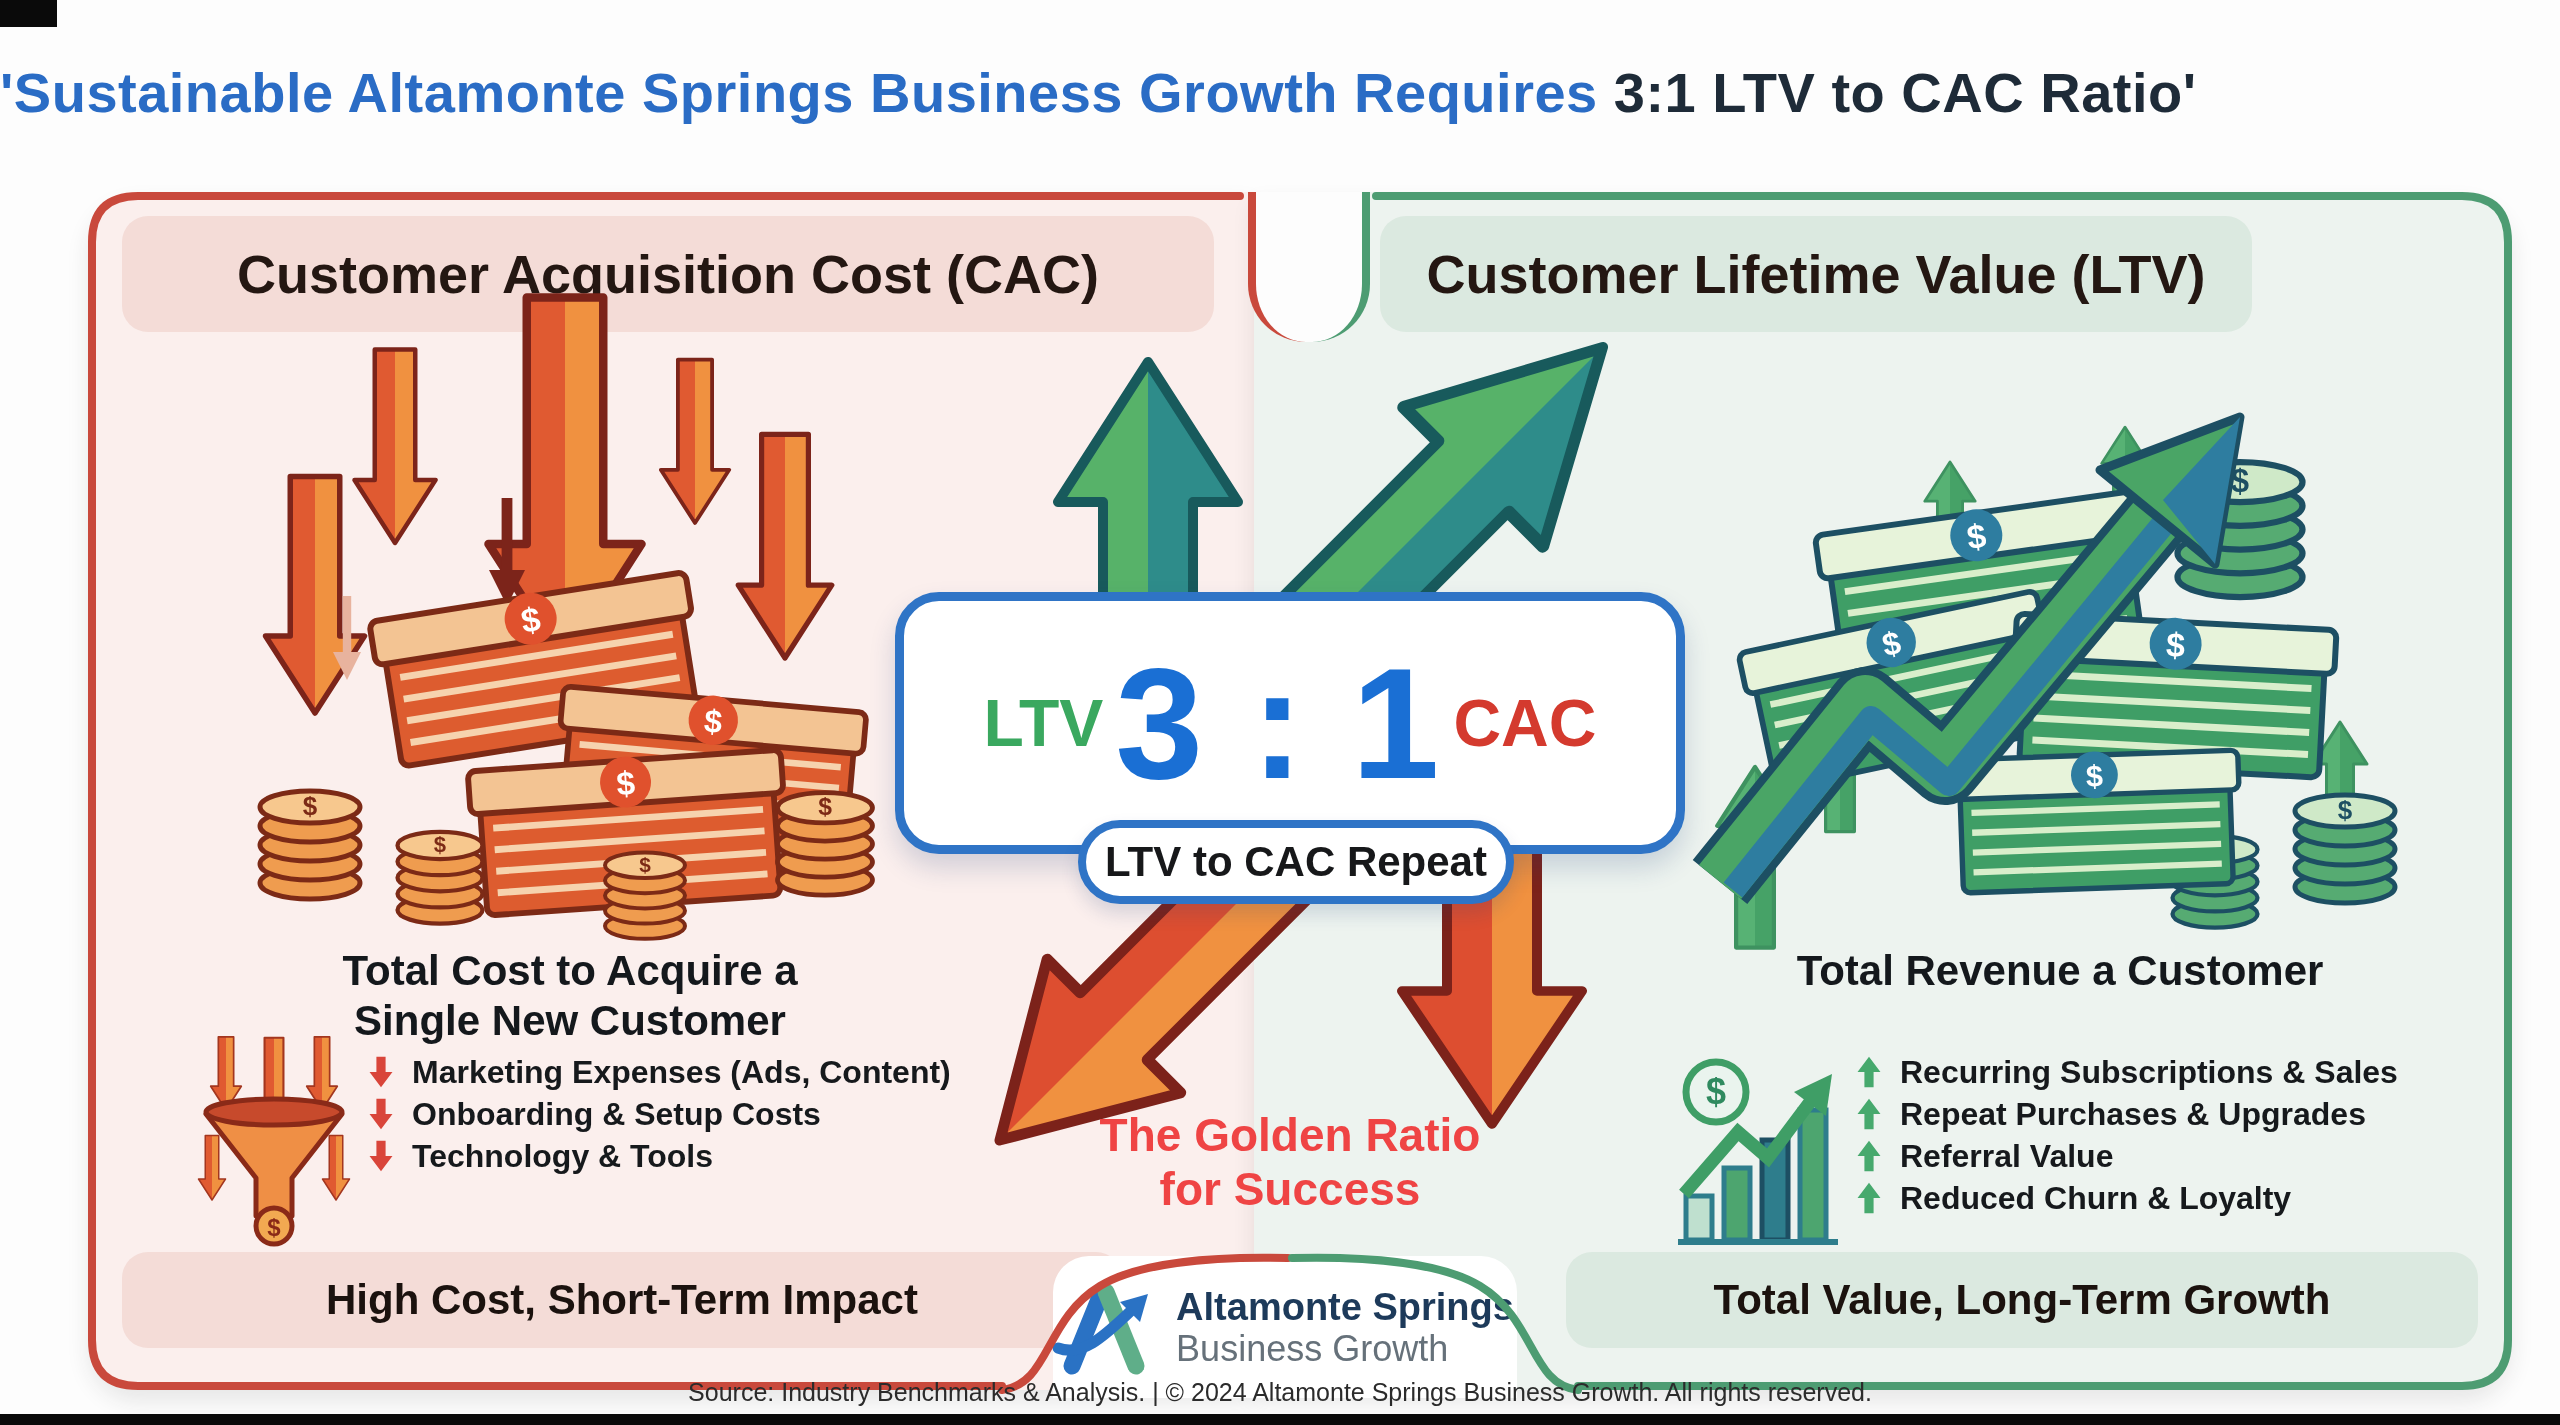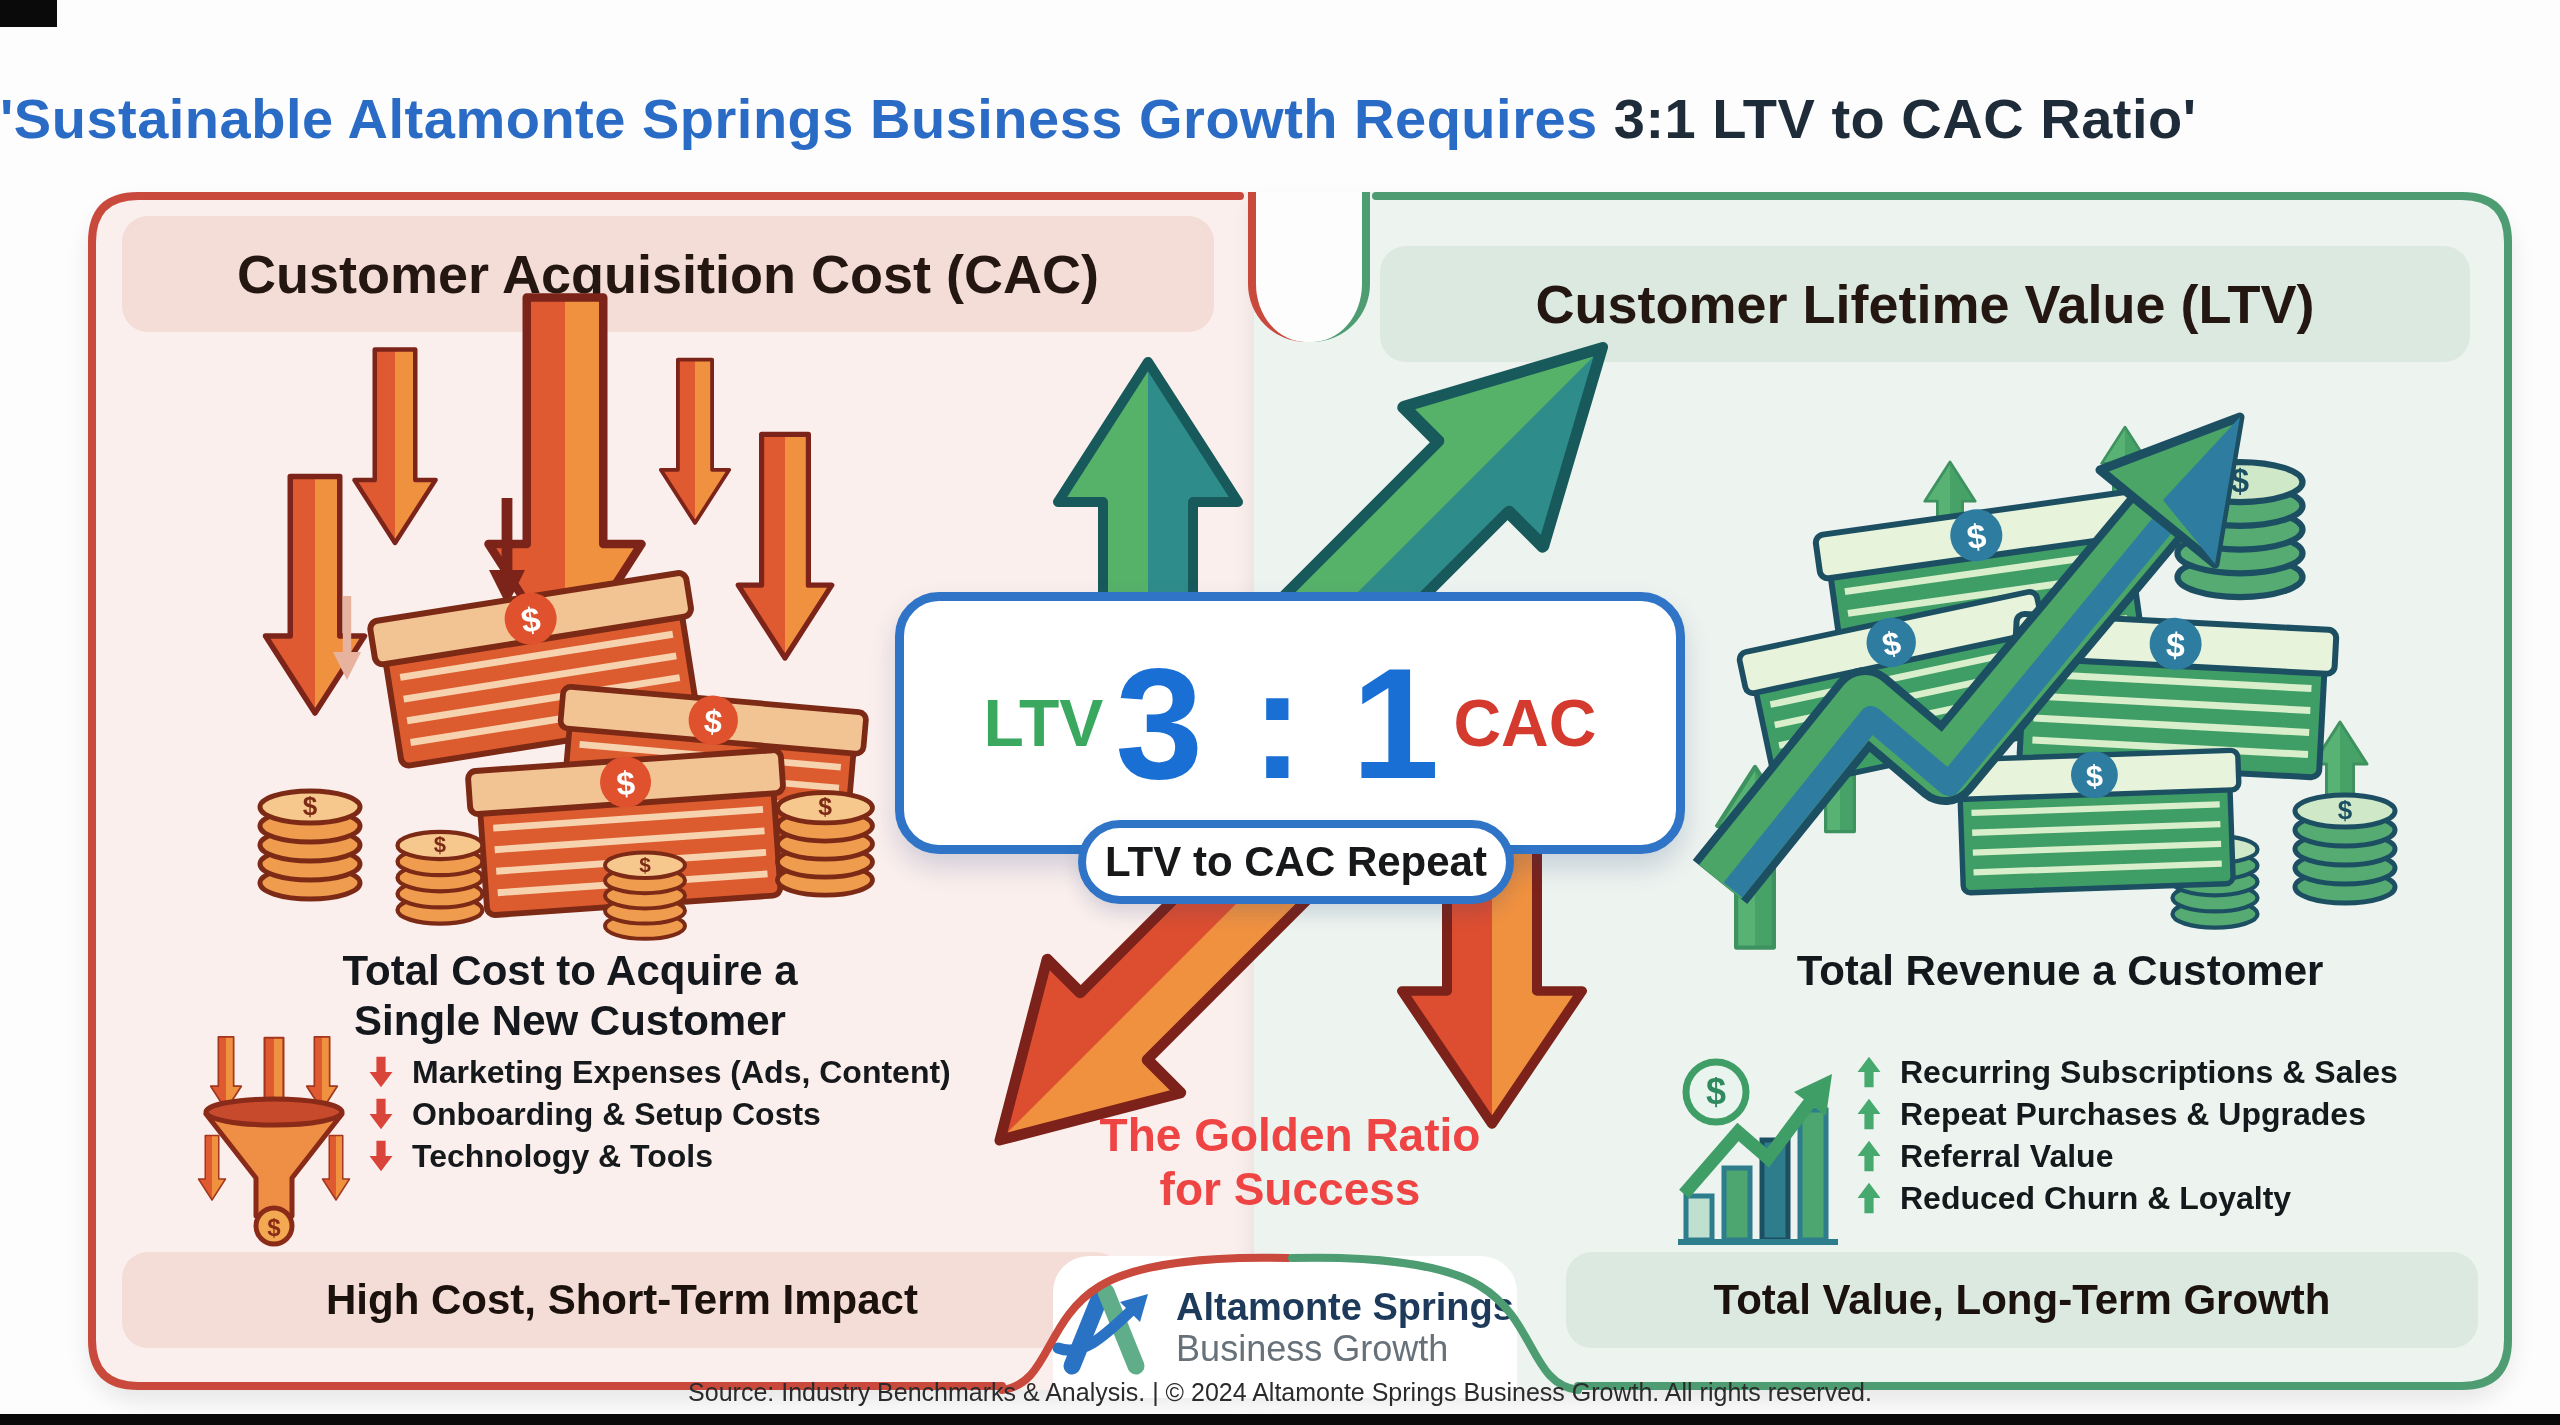--- a/index.html
+++ b/index.html
@@ -1,20 +1,20 @@
 <!DOCTYPE html>
 <html><head>
 <meta charset="utf-8">
 <style>
   html,body{margin:0;padding:0;background:#ffffff;font-family:"Liberation Sans",sans-serif;}
   #stage{position:relative;width:2560px;height:1425px;background:#fdfdfd;overflow:hidden;}
   .abs{position:absolute;box-sizing:border-box;}
 
   
-  .title{top:86px;left:0;width:2079px;text-align:center;font-size:56px;font-weight:bold;letter-spacing:.5px;white-space:nowrap;}
+  .title{top:60px;left:0;width:2079px;text-align:center;font-size:56px;font-weight:bold;letter-spacing:.5px;white-space:nowrap;}
   .title .blue{color:#2a6cc5;}
   .title .dark{color:#1e2b38;}
 
   
   .panel{border-radius:50px;box-shadow:0 12px 22px rgba(40,40,40,.10);}
   .panel.cac{background:#fbefed;}
   .panel.ltv{background:#edf3ef;}
 
   .hdr{display:flex;align-items:center;justify-content:center;font-size:54px;font-weight:bold;color:#241712;border-radius:26px;z-index:2;}
   .hdr.cac{background:#f4dcd7;}
@@ -108,21 +108,21 @@
   <div class="abs panel ltv" style="left:1254px;top:192px;width:1258px;height:1198px;border-radius:0 50px 50px 0;"></div>
 
   <svg class="abs" style="left:0;top:0;z-index:2;pointer-events:none;" width="2560" height="1425" viewBox="0 0 2560 1425">
     <path d="M1240 196 L138 196 Q92 196 92 242 L92 1340 Q92 1386 138 1386 L1002 1386" fill="none" stroke="#c9493c" stroke-width="8" stroke-linecap="round"></path>
     <path d="M1376 196 L2462 196 Q2508 196 2508 242 L2508 1340 Q2508 1386 2462 1386 L1578 1386" fill="none" stroke="#4d9c72" stroke-width="8" stroke-linecap="round"></path>
   </svg>
 
   <div class="abs hdr cac" style="left:122px;top:216px;width:1092px;height:116px;">
     <span>Customer Acquisition Cost (CAC)</span>
   </div>
-  <div class="abs hdr ltv" style="left:1380px;top:216px;width:1090px;height:116px;margin-top:30px;">
+  <div class="abs hdr ltv" style="left:1380px;top:216px;width:872px;height:116px;">
     <span>Customer Lifetime Value (LTV)</span>
   </div>
 
   <svg class="abs" style="left:225px;top:328px;z-index:2;" width="665" height="585" viewBox="0 0 665 585">
     <g style="--m:#f09140;--h:#e05a31;--o:#7c241a">
       <use href="#arr" transform="translate(170,215) rotate(180) scale(0.45)"></use>
       <use href="#arr" transform="translate(470,195) rotate(180) scale(0.38)"></use>
       <use href="#arr" transform="translate(560,330) rotate(180) scale(0.52)"></use>
       <use href="#arr" transform="translate(90,385) rotate(180) scale(0.55)"></use>
       <use href="#arr" transform="translate(340,335) rotate(180) scale(0.85)"></use>

